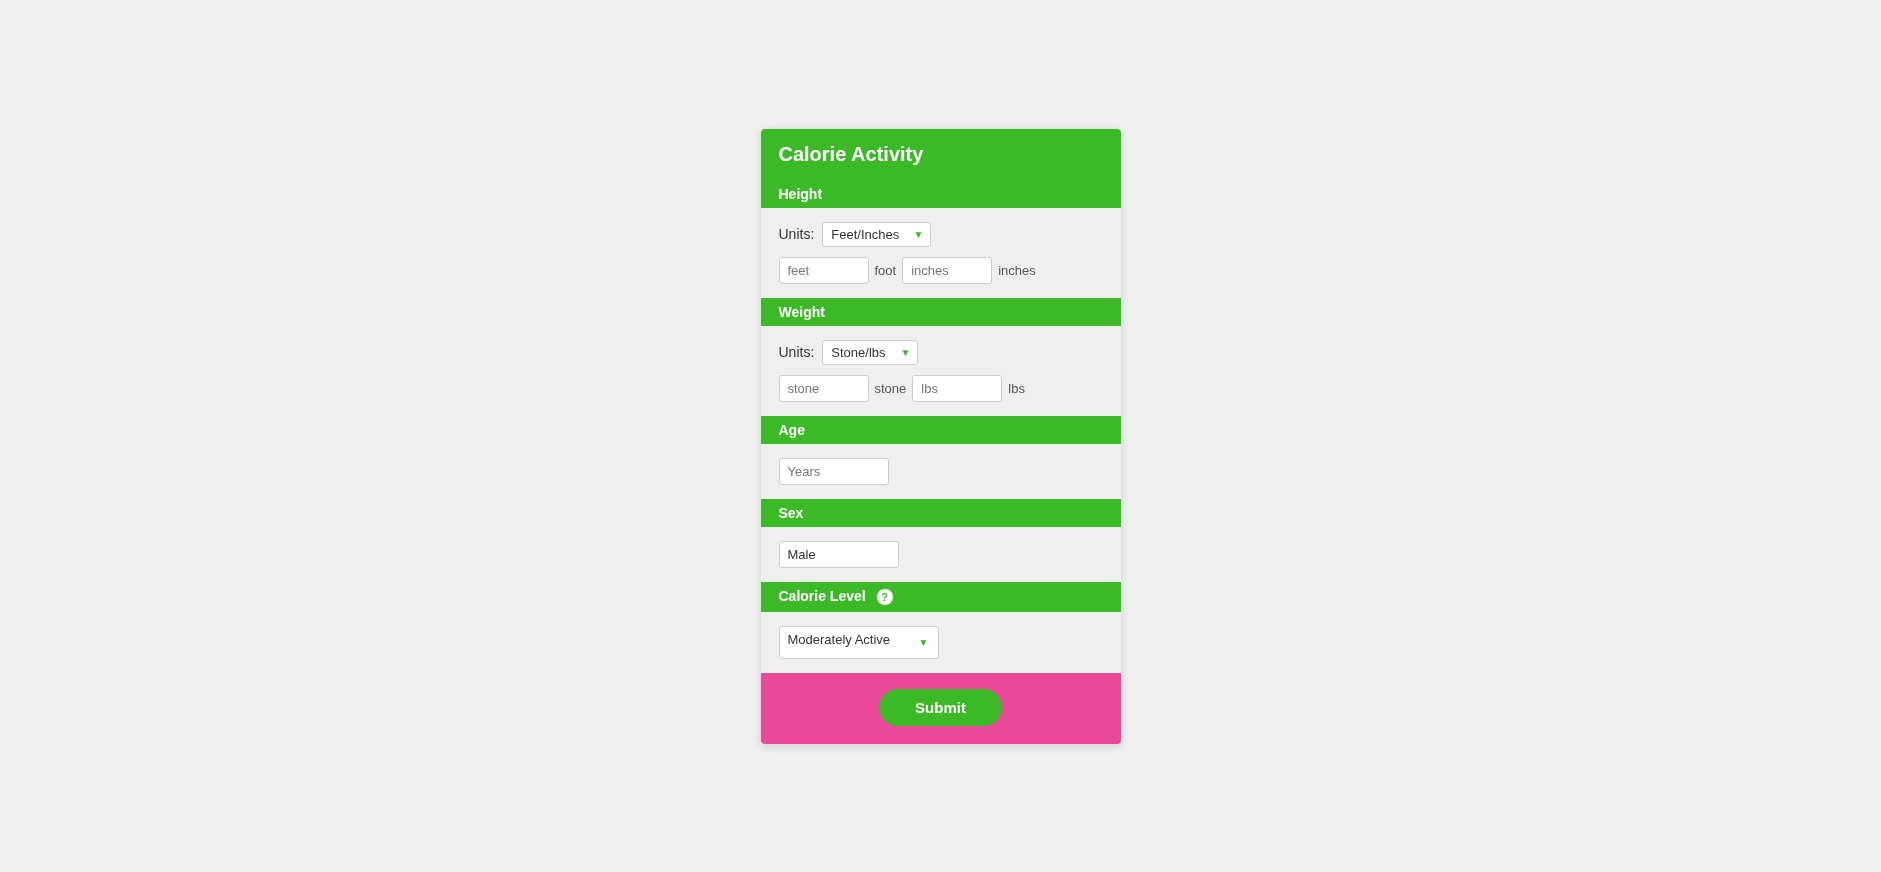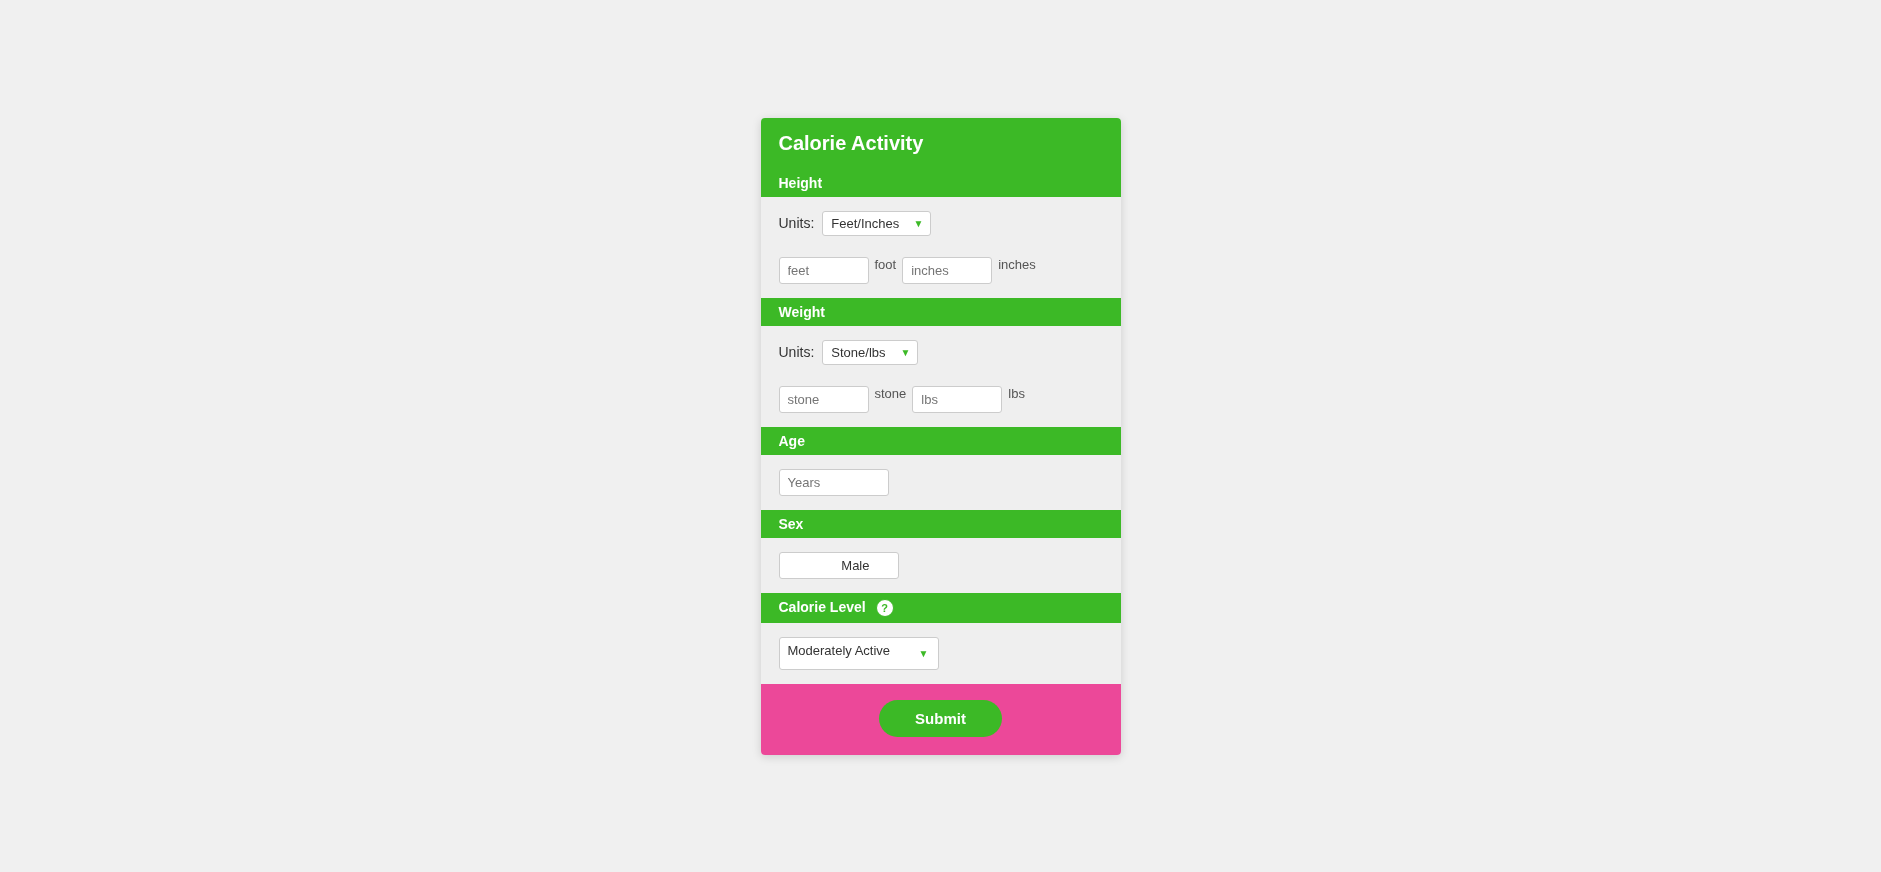--- a/index.html
+++ b/index.html
@@ -96,21 +96,20 @@
     }
 
     .text-input {
       border: 1px solid #ccc;
       border-radius: 3px;
       padding: 5px 8px;
       font-size: 13px;
       color: #999;
       background: #fff;
       width: 90px;
-      margin-top: 11px;
     }
 
     .input-label {
       font-size: 13px;
       color: #555;
     }
 
     .single-input {
       border: 1px solid #ccc;
       border-radius: 3px;
@@ -130,21 +129,20 @@
       appearance: none;
       -webkit-appearance: none;
       background: #fff;
       border: 1px solid #ccc;
       border-radius: 3px;
       padding: 5px 28px 5px 8px;
       font-size: 13px;
       color: #333;
       cursor: pointer;
       width: 120px;
-      text-align: right;
     }
 
     .sex-select-wrapper::after {
       content: '';
       position: absolute;
       right: 8px;
       top: 50%;
       transform: translateY(-50%);
       font-size: 10px;
       color: #3cb926;

